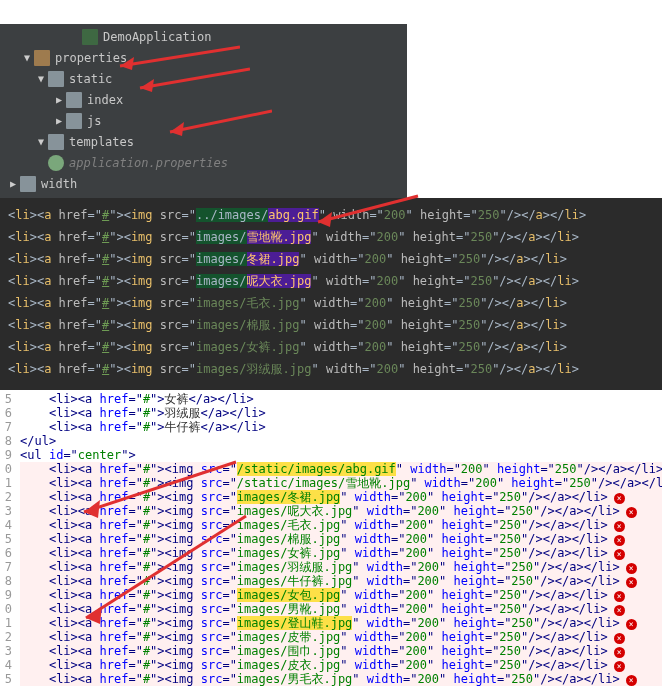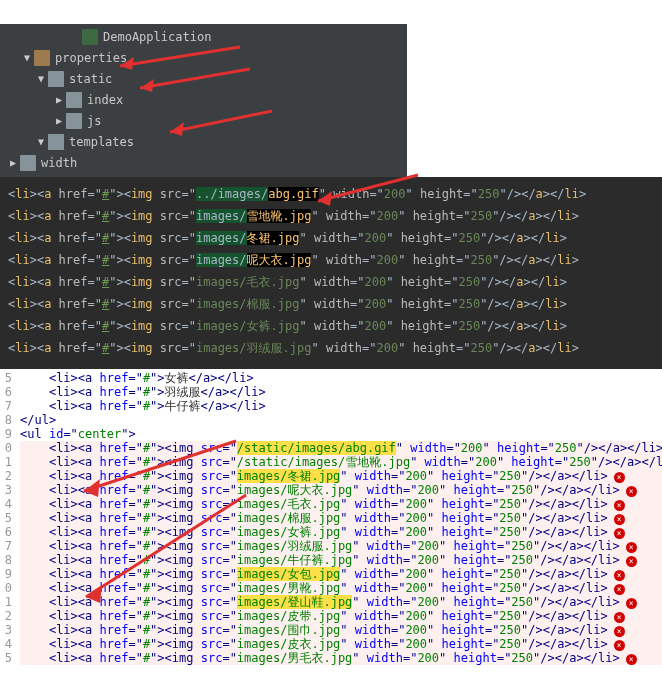--- a/index.html
+++ b/index.html
@@ -33,21 +33,21 @@
 .arrow-head { fill: #e03030; }
 
 
 .dark-code { background: #2b2b2b; color: #a9b7c6; line-height: 22px; padding: 6px 8px 10px 8px; white-space: pre; overflow: hidden; }
 .t  { color: #e8bf6a; }   
 .p  { color: #a9b7c6; }   
 .at { color: #bababa; }   
 .av { color: #6a8759; }   
 .hv { color: #6e9b54; text-decoration: underline; } 
 .hl-av { background: #14532d; }
-.hl-fn { background: #000000; color: #ffc66d; }
+.hl-fn { background: #4c1d95; color: #ffc66d; }
 
 
 .light-wrap { display: flex; background: #fff; color: #333; }
 .gutter { width: 16px; text-align: right; padding: 2px 4px 2px 0; color: #999; line-height: 14px; user-select: none; }
 .light-code { flex: 1; line-height: 14px; padding: 2px 0 2px 4px; white-space: pre; overflow: hidden; }
 .lerr { background: #fff0f0; }
 .ltag { color: #000080; }
 .lat  { color: #0000ff; }
 .lav  { color: #008000; }
 .lavhl{ color: #008000; background: #fde047; }
@@ -88,20 +88,25 @@
       </div>
       <div class="tree-row indent-3">
         <span class="tw">▶</span>
         <span class="icon-folder"></span>
         <span class="tree-label">js</span>
       </div>
       <div class="tree-row indent-2">
         <span class="tw">▼</span>
         <span class="icon-folder"></span>
         <span class="tree-label">templates</span>
+      </div>
+      <div class="tree-row indent-2">
+        <span class="tw"></span>
+        <span class="icon-prop"></span>
+        <span class="tree-label dim">application.properties</span>
       </div>
       <div class="tree-row indent-0">
         <span class="tw">▶</span>
         <span class="icon-folder"></span>
         <span class="tree-label">width</span>
       </div>
     </div>
   <svg class="arrow" style="left:100px;top:20px;width:140px;height:30px" viewBox="0 0 140 30">
       <path class="arrow-line" d="M140 3 L20 22"></path>
       <polygon class="arrow-head" points="20,22 34,13 32,26"></polygon>

